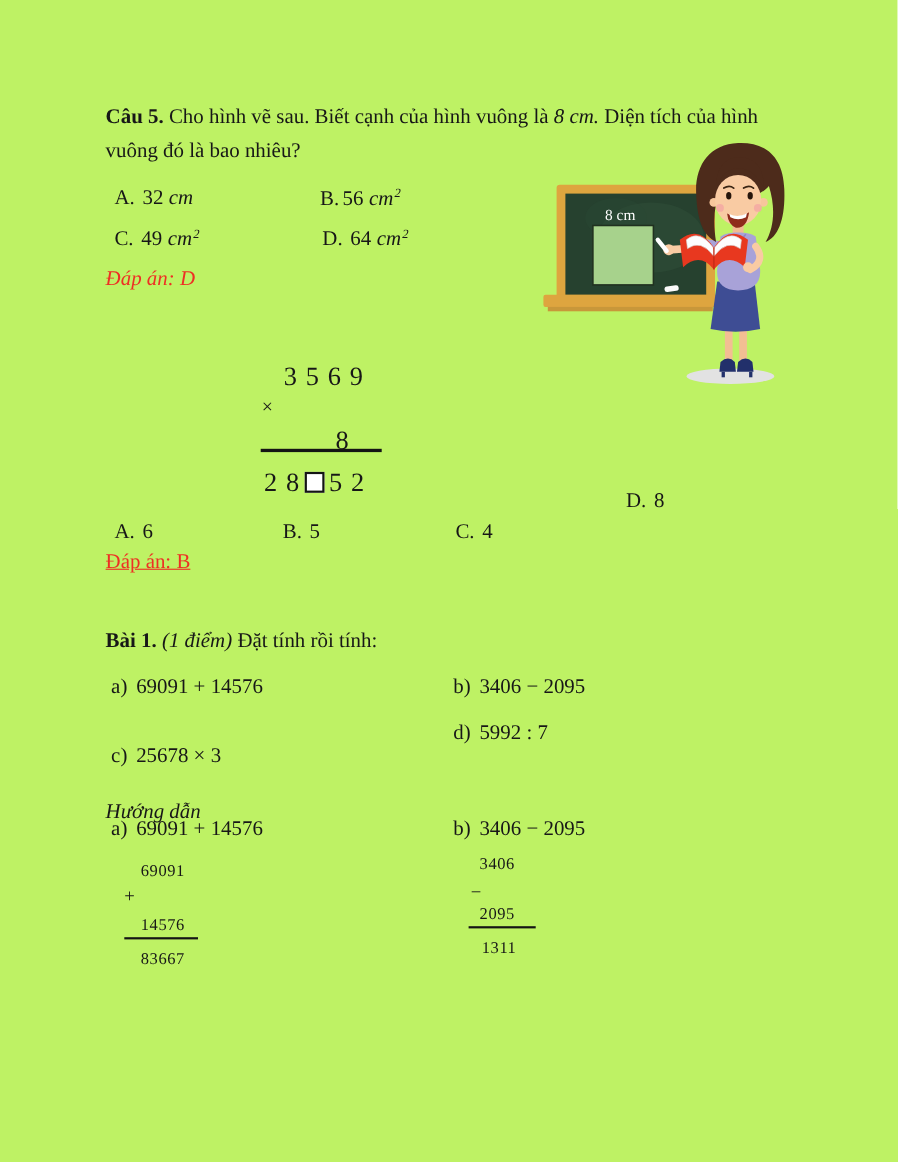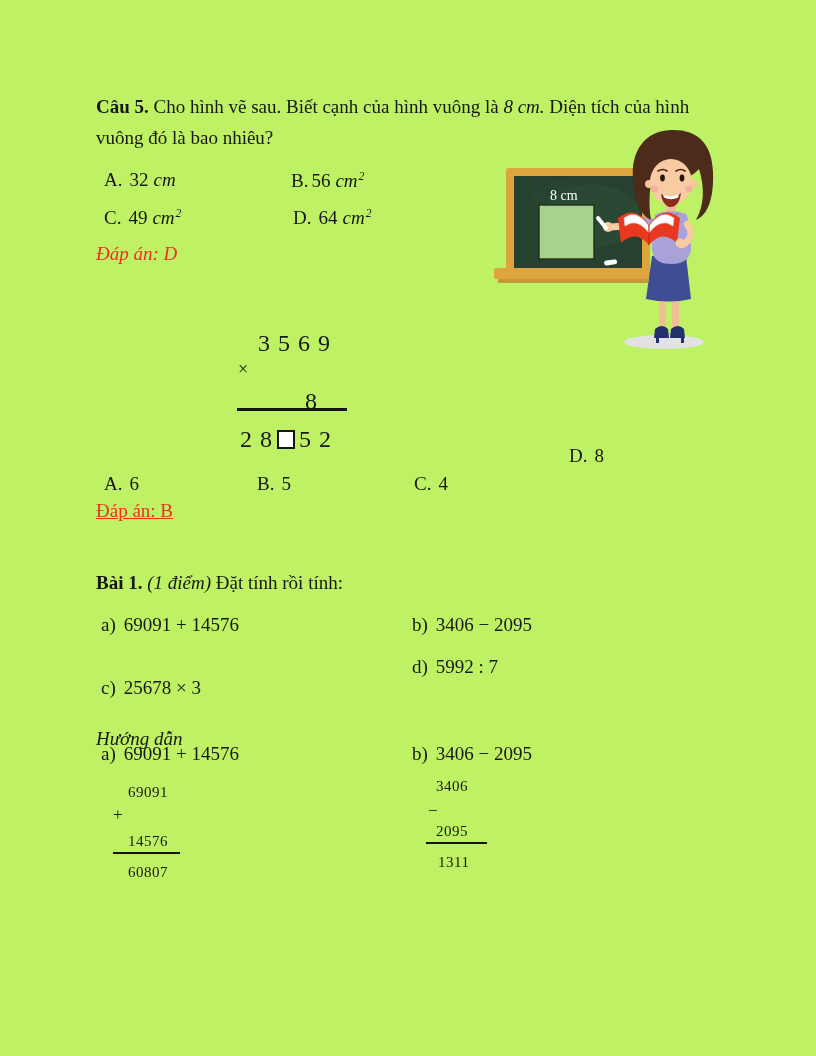--- a/index.html
+++ b/index.html
@@ -158,21 +158,21 @@
     <span class="expr-label">a)</span><span>69091 + 14576</span>
   </div>
   <div class="line" style="left:412px;top:742px;">
     <span class="expr-label">b)</span><span>3406 − 2095</span>
   </div>
 
   <div class="line fs18 colnum" style="left:128px;top:783px;">69091</div>
   <div class="line" style="left:113px;top:804px;font-size:17px;">+</div>
   <div class="line fs18 colnum" style="left:128px;top:832px;">14576</div>
   <div class="rule" style="left:113px;top:852px;width:67px;height:2px;"></div>
-  <div class="line fs18 colnum" style="left:128px;top:863px;">60807</div>
+  <div class="line fs18 colnum" style="left:128px;top:863px;">83667</div>
 
   <div class="line fs18 colnum" style="left:436px;top:750px;margin-top:27px;">3406</div>
   <div class="line" style="left:428px;top:800px;font-size:17px;">−</div>
   <div class="line fs18 colnum" style="left:436px;top:822px;">2095</div>
   <div class="rule" style="left:426px;top:842px;width:61px;height:2px;"></div>
   <div class="line fs18 colnum" style="left:438px;top:853px;">1311</div>
 
 </div>
 
 </body></html>

